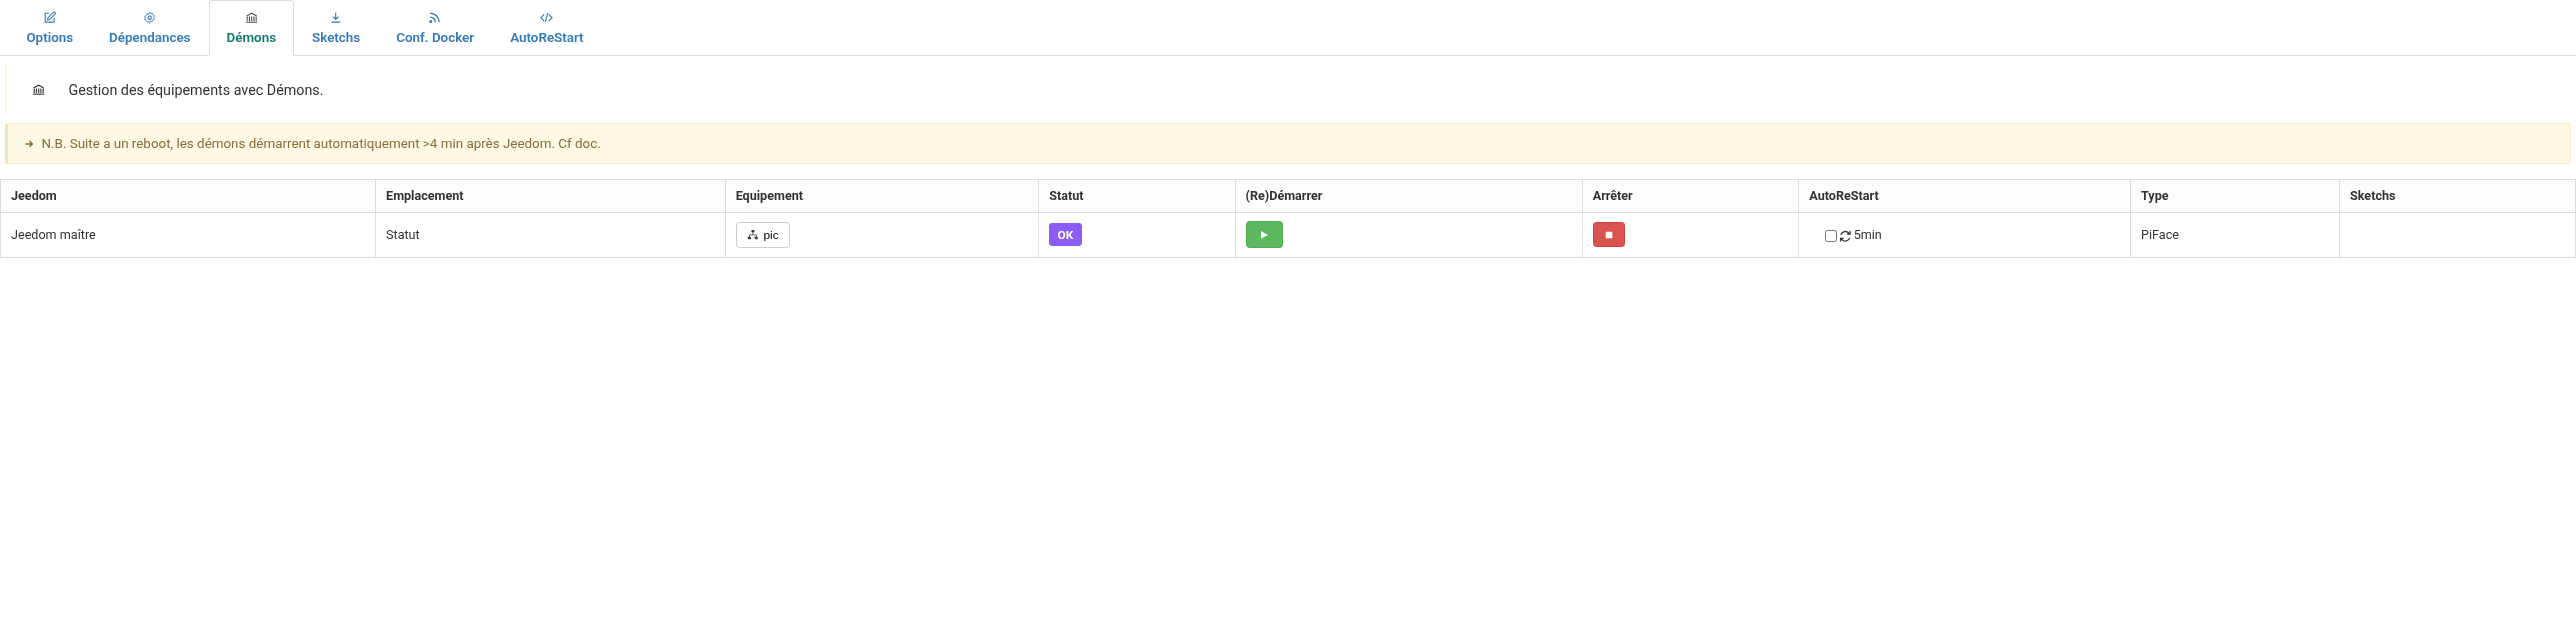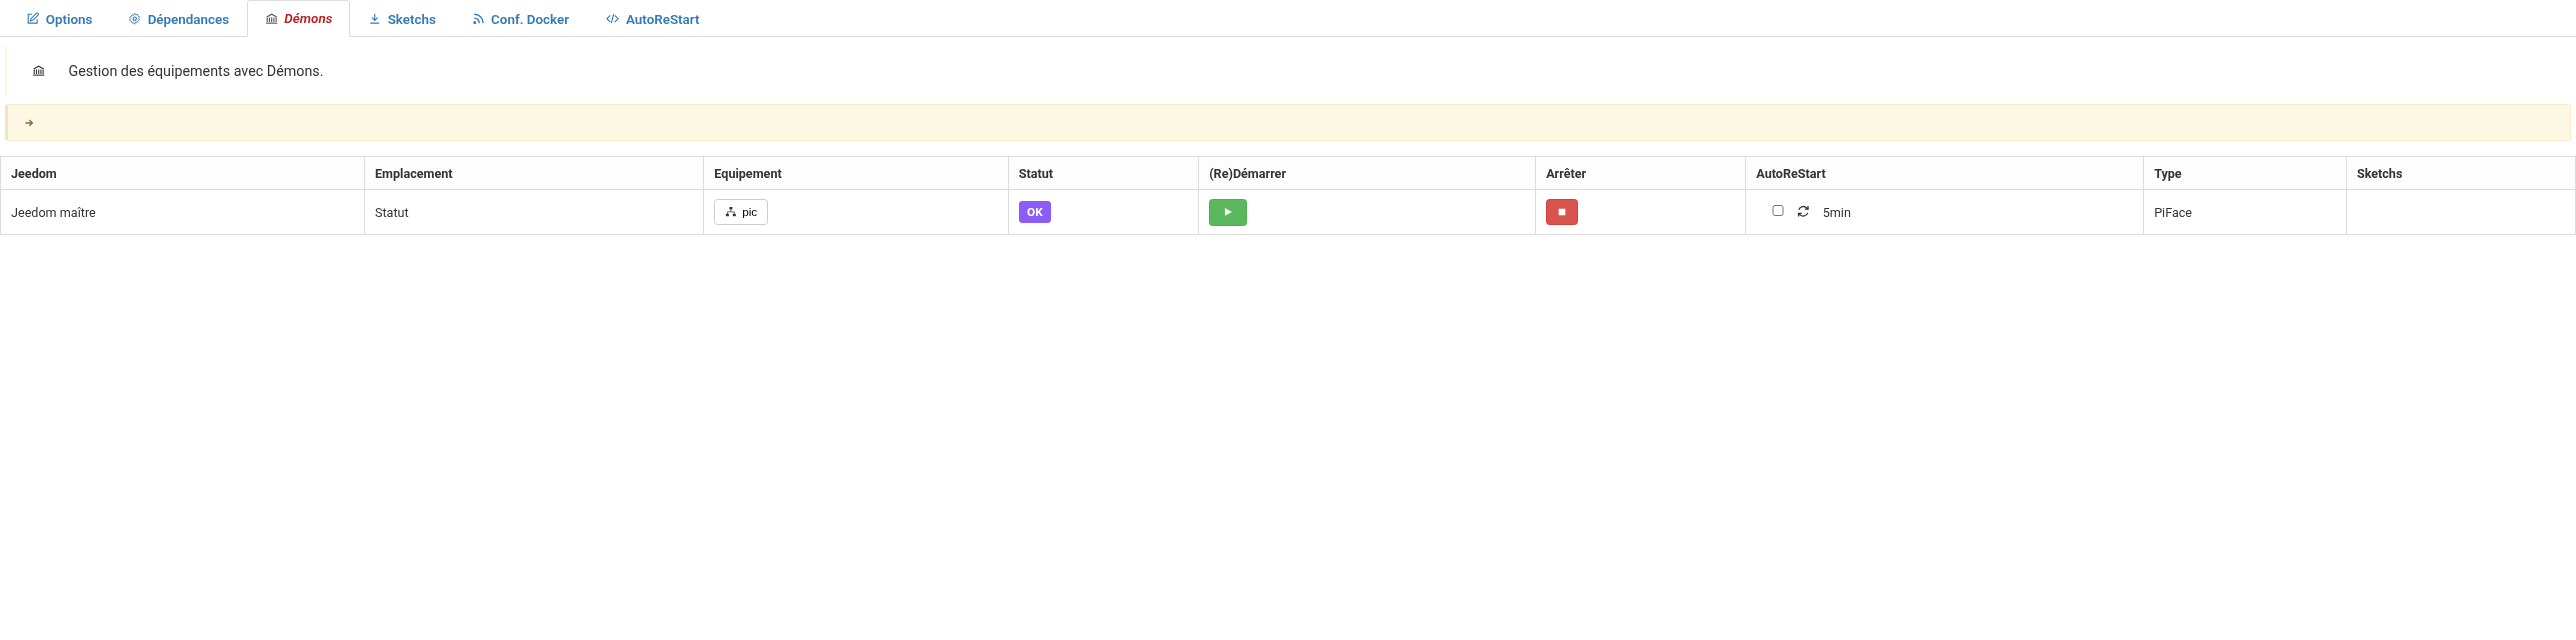--- a/index.html
+++ b/index.html
@@ -19,28 +19,28 @@
   color: #337ab7;
   cursor: pointer;
   display: flex;
   align-items: center;
   gap: 5.9px;
   font-size: 13.4px;
   font-weight: 600;
   border: 0.8px solid transparent;
   border-bottom: none;
   margin-bottom: -0.8px;
+  flex-direction: column;
 }
 .tab.active {
-  color: #b91c1c;
+  color: #0f766e;
   background: #fff;
   border: 0.8px solid #ddd;
   border-bottom: 0.8px solid #fff;
   border-radius: 3.4px 3.4px 0 0;
-  font-style: italic;
 }
 .tab .icon { display: inline-flex; }
 .panel-title {
   display: flex;
   align-items: center;
   gap: 23px;
   padding: 17px 8.4px 17px 25px;
   font-size: 14.3px;
   color: #333;
   border-left: 2.5px solid #fcf8e3;
@@ -113,22 +113,22 @@
   color: #fff;
   padding: 6.7px 10px;
   border-radius: 3.4px;
   cursor: pointer;
   display: inline-flex;
   align-items: center;
   justify-content: center;
 }
 .autorestart {
   display: flex;
-  align-items: flex-start;
-  gap: 13px;
+  align-items: flex-end;
+  gap: 2px;
   padding-left: 16px;
 }
 input[type="checkbox"] {
   width: 11.8px;
   height: 11.8px;
 }
 svg { display: block; }
 </style>
 </head>
 <body>
@@ -199,20 +199,21 @@
   </span>
   <span>Gestion des équipements avec Démons.</span>
 </div>
 
 <div class="alert-warning">
   <span>
     <svg width="11.8" height="11.8" viewBox="0 0 24 24" fill="#8a6d3b">
         <path d="M5 12h12M13 6l6 6-6 6" stroke="#8a6d3b" stroke-width="3" fill="none"></path>
       </svg>
   </span>
+  <span>N.B. Suite a un reboot, les démons démarrent automatiquement &gt;4 min après Jeedom. Cf doc.</span>
 </div>
 
 <table>
   <thead>
     <tr>
       <th>Jeedom</th>
       <th>Emplacement</th>
       <th>Equipement</th>
       <th>Statut</th>
       <th>(Re)Démarrer</th>

